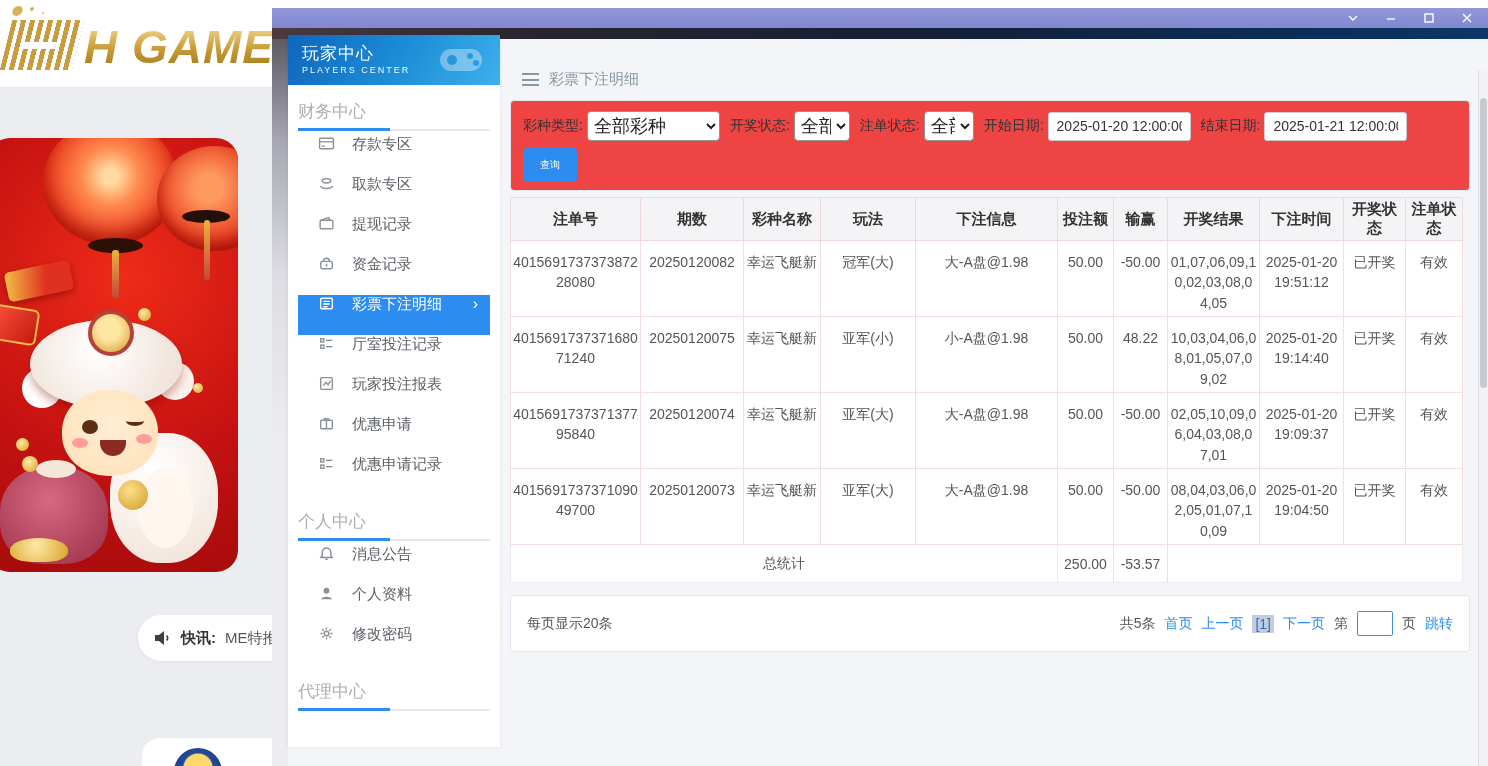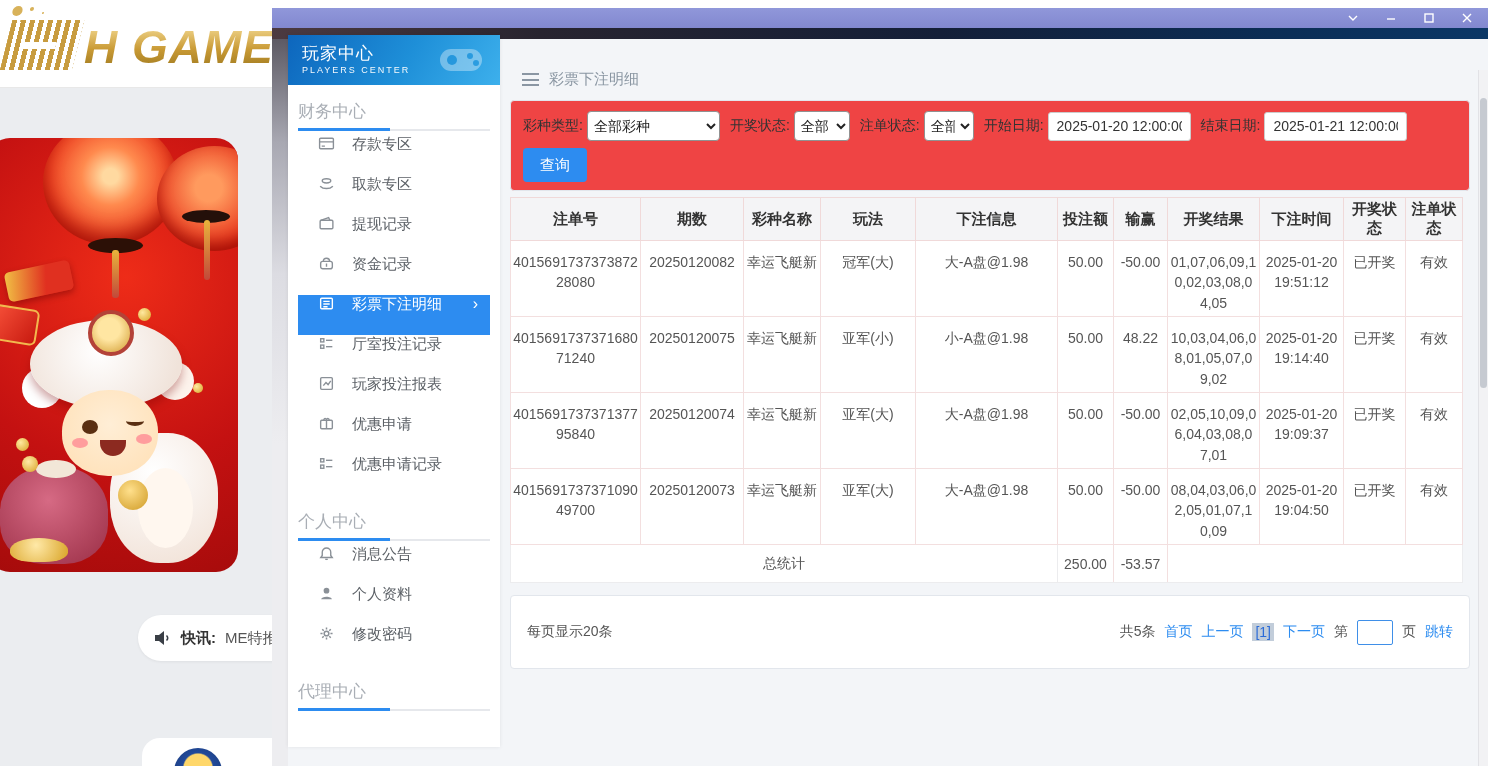--- a/index.html
+++ b/index.html
@@ -78,36 +78,36 @@
 
   
   .content { position:absolute; left:238px; top:0; width:960px; height:735px; }
   .page-head { display:flex; align-items:center; gap:10px; padding:20px 0 0 12px; height:61px; color:#8a96a2; font-size:15px; }
   .burger { width:17px; height:13px; border-top:2px solid #8a96a3; border-bottom:2px solid #8a96a3; position:relative; }
   .burger::after { content:""; position:absolute; left:0; top:3.5px; width:100%; height:2px; background:#8a96a3; }
   .filter-card { background:#ef4444; border:1px solid #e2e6ec; border-radius:4px; padding:10px 12px 8px; width:960px; }
   .filter-row { display:flex; align-items:center; flex-wrap:nowrap; font-size:14px; color:#333; }
   .filter-row label { margin:0 4px 0 10px; white-space:nowrap; }
   .filter-row label:first-child { margin-left:0; }
-  select { height:30px; border:1px solid #919191; border-radius:4px; background:#fff; font-size:14px; color:#222; padding:0 2px; font-family:inherit; }
+  select { height:30px; border:1px solid #919191; border-radius:4px; background:#fff; font-size:18px; color:#222; padding:0 2px; font-family:inherit; }
   .sel-type { width:133px; }
   .date-input { width:143px; height:29px; border:1px solid #ccc; border-radius:3px; padding:0 8px; font-size:14px; color:#333; font-family:inherit; }
-  .btn-query { margin-top:7px; height:34px; background:#2d8cf0; color:#fff; border:none; border-radius:4px; font-size:15px; padding:0 17px; cursor:pointer; font-family:inherit; }
+  .btn-query { margin-top:7px; height:34px; background:#2d8cf0; color:#fff; border:none; border-radius:4px; font-size:10px; padding:0 17px; cursor:pointer; font-family:inherit; }
 
   
   table { border-collapse:collapse; width:952px; margin-top:6px; background:#fff; font-size:14px; table-layout:fixed; }
   th { background:#f4f4f6; font-weight:bold; color:#333; font-size:15px; height:40px; border:1px solid #f0d9d9; padding:2px; }
   td { border:1px solid #f3dfdf; color:#555; text-align:center; word-break:break-all; padding:2px; }
   tr.data-row td { height:76px; vertical-align:top; padding-top:11px; line-height:1.45; }
   tr.summary td { height:38px; vertical-align:middle; border-color:#ececee; }
   tr.summary td.num { border-left-color:#f3dfdf; border-right-color:#f3dfdf; }
   table { border:1px solid #e6e6e8; }
 
   
-  .pager { margin-top:12px; width:960px; height:74px; background:#fff; border:1px solid #e2e6ec; border-radius:4px; display:flex; align-items:center; justify-content:space-between; padding:0 16px; font-size:14px; color:#555; }
+  .pager { margin-top:12px; width:960px; height:57px; background:#fff; border:1px solid #e2e6ec; border-radius:4px; display:flex; align-items:center; justify-content:space-between; padding:0 16px; font-size:14px; color:#555; }
   .pager-right { display:flex; align-items:center; gap:9px; }
   .plink { color:#2d8cf0; cursor:pointer; }
   .pcur { background:#c2cdda; color:#2b6bd8; padding:1px 3px; cursor:default; }
   .jump-input { width:36px; height:25px; border:1px solid #3f8fe8; border-radius:2px; }
 
   .scrollbar { position:absolute; right:0; top:31px; bottom:0; width:10px; background:#f2f2f4; border-left:1px solid #e2e2e6; }
   .scroll-thumb { position:absolute; left:1px; right:1px; top:28px; height:290px; background:#c6cad1; border-radius:4px; }
 </style>
 </head>
 <body>

